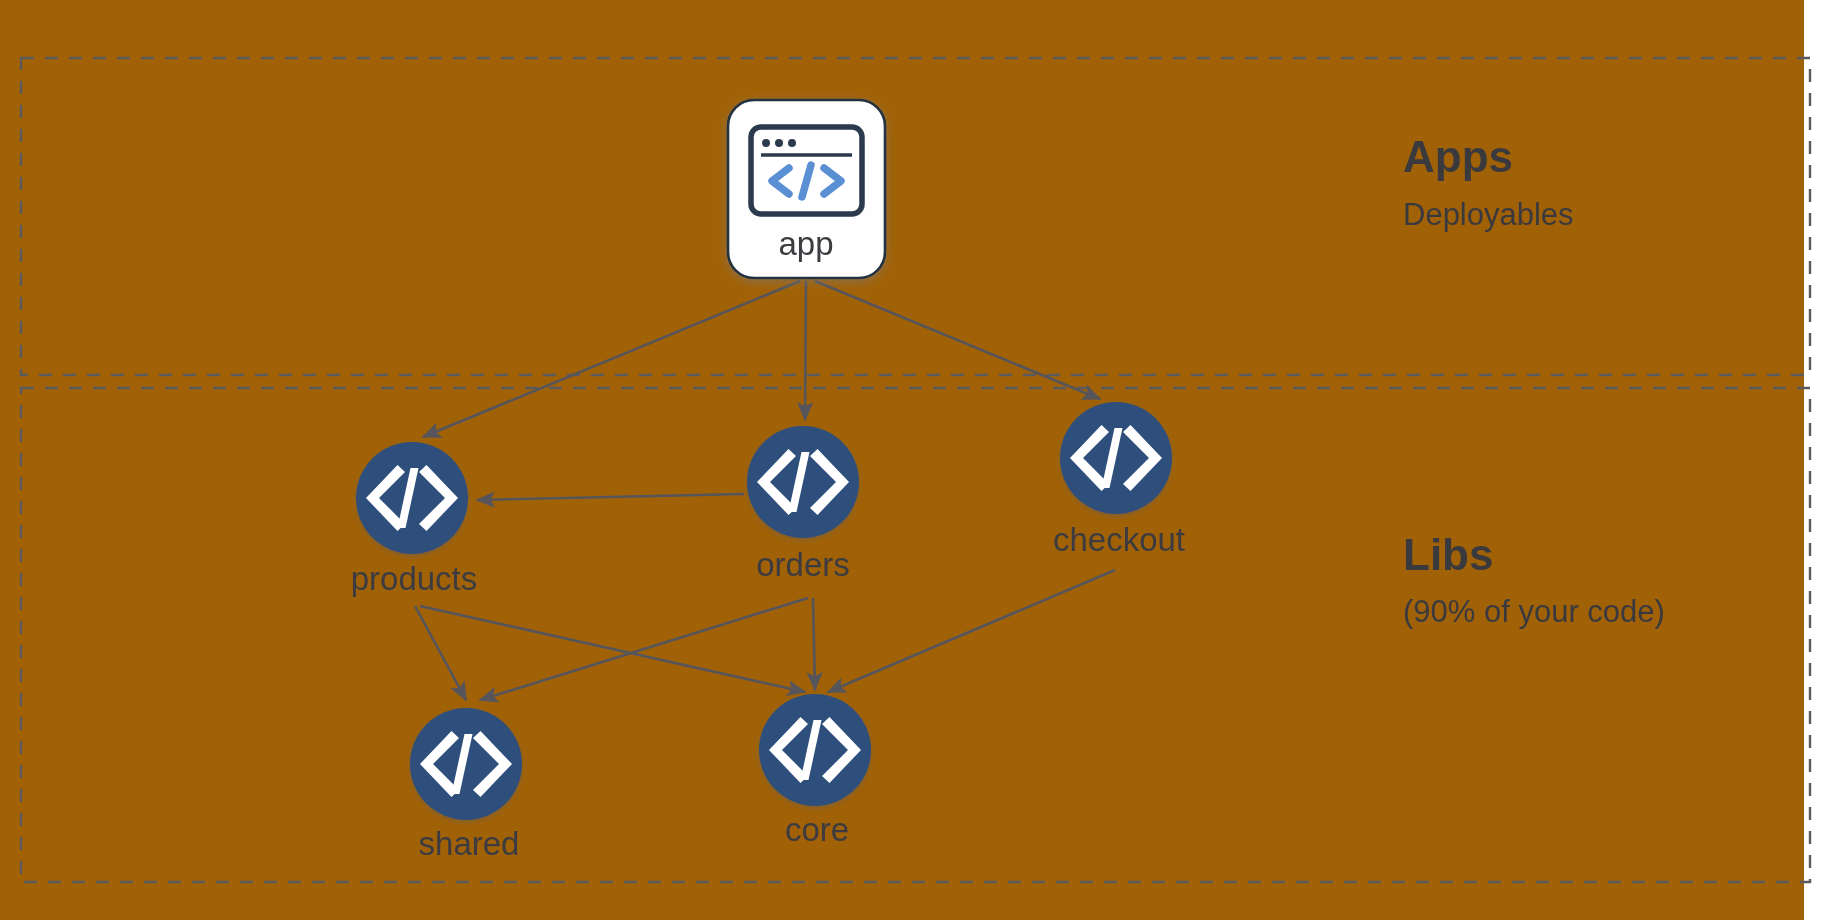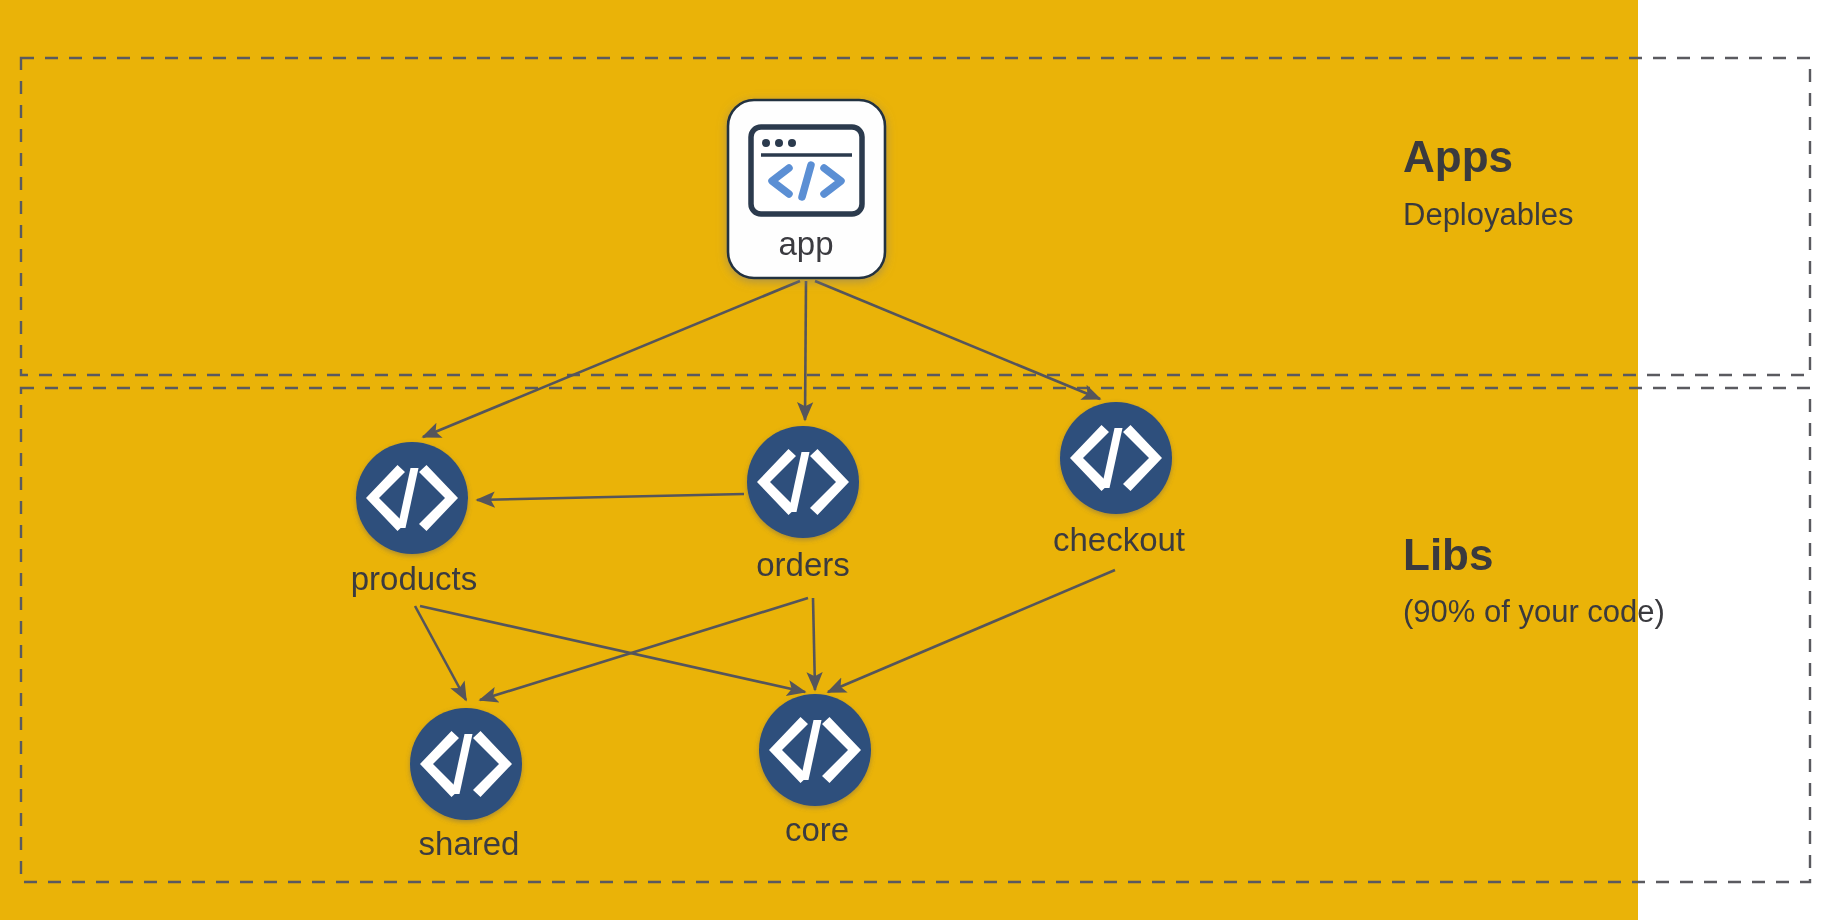--- a/index.html
+++ b/index.html
@@ -9,23 +9,23 @@
     background: #ffffff;
   }
   body {
     width: 1838px;
     height: 920px;
     font-family: "Liberation Sans", sans-serif;
     overflow: hidden;
   }
   #diagram-root {
     position: relative;
-    width: 1638px;
+    width: 1804px;
     height: 920px;
-    background: #eab308;
+    background: #a16207;
   }
   svg.diagram-canvas {
     position: absolute;
     top: 0;
     left: 0;
     width: 1838px;
     height: 920px;
     display: block;
   }
   .zone-frame {

